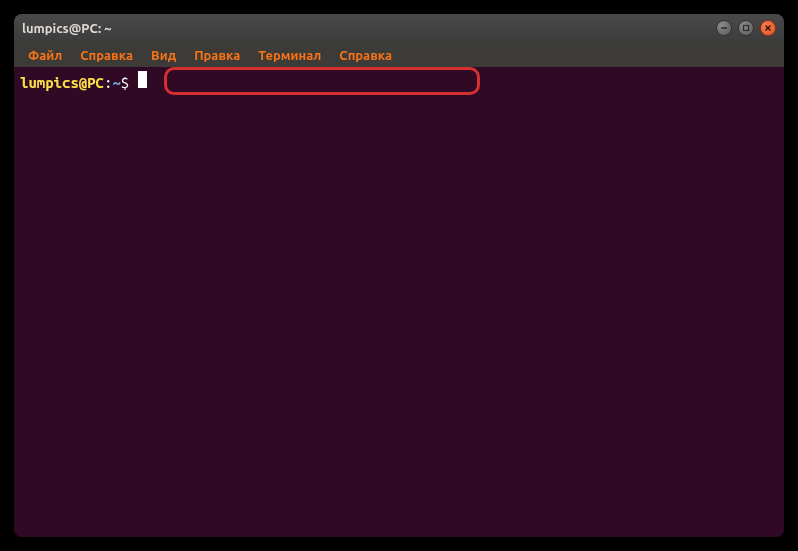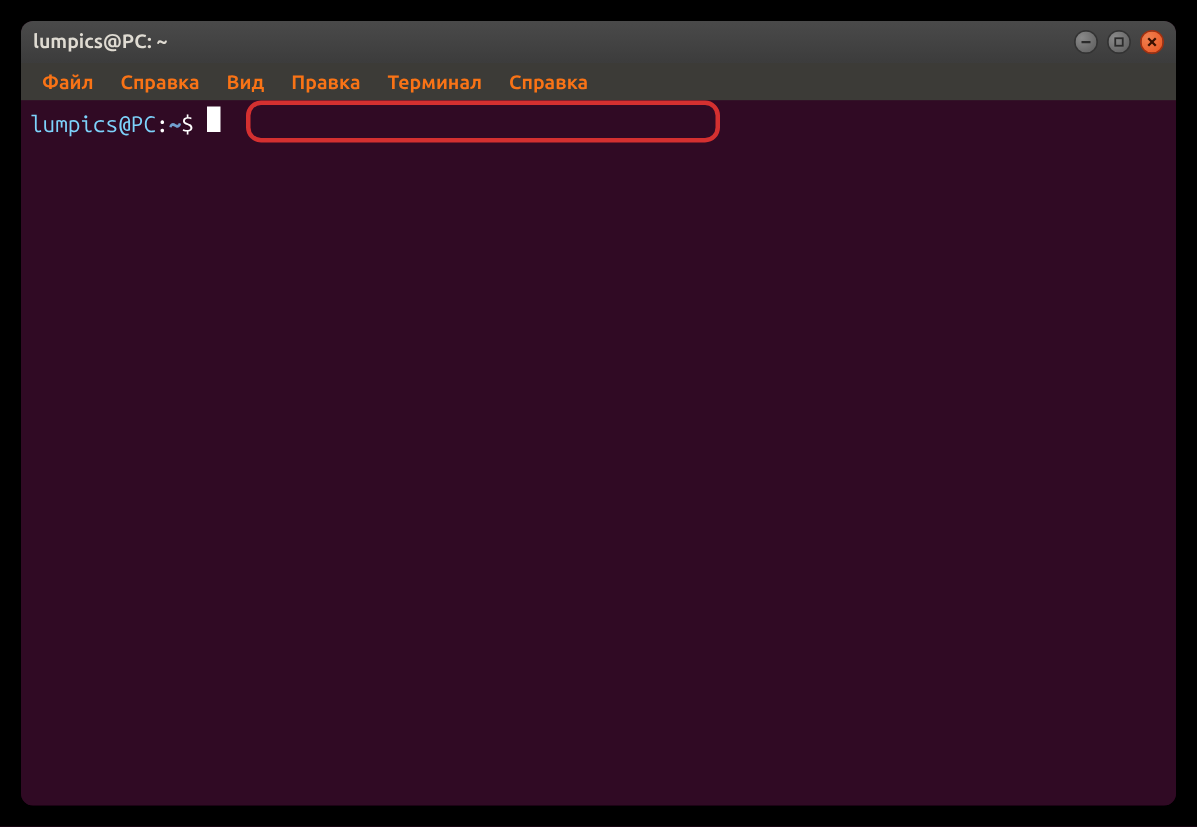--- a/index.html
+++ b/index.html
@@ -91,22 +91,22 @@
       position: relative;
       font-size: 15px;
       line-height: 1.3;
     }
     .prompt-line {
       display: flex;
       align-items: baseline;
       white-space: pre;
     }
     .prompt-user {
-      color: #7dd3fc;
-      font-weight: normal;
+      color: #fde047;
+      font-weight: bold;
     }
     .prompt-colon {
       color: #ffffff;
     }
     .prompt-path {
       color: #729fcf;
       font-weight: bold;
     }
     .prompt-dollar {
       color: #ffffff;

